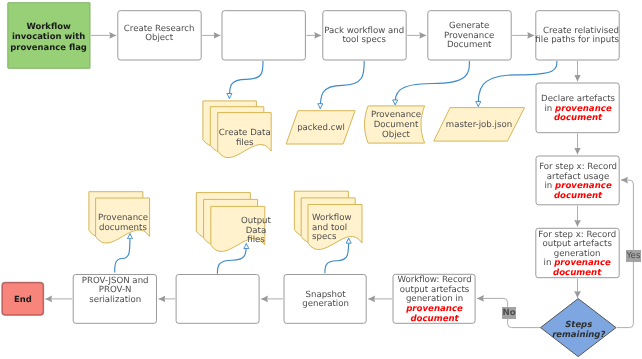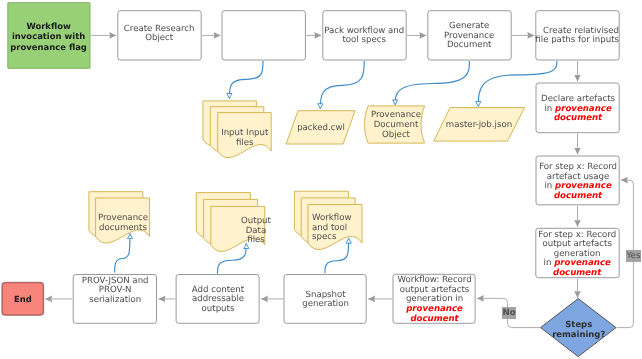--- a/index.html
+++ b/index.html
@@ -149,31 +149,28 @@
   <div class="lbl" style="left:392.5px;top:273.8px;width:83.1px;height:50px;">
     <span><span>Workflow: Record
 output artefacts
 generation in
 </span><span class="em">provenance
 document</span></span>
   </div>
 
   <div class="lbl" style="left:283.5px;top:274px;width:83.2px;height:49.8px;">Snapshot
 generation</div>
-  <div class="lbl" style="left:175.6px;top:274px;width:84px;height:49.8px;">Add content
-addressable
-outputs</div>
   <div class="lbl" style="left:72.7px;top:274px;width:84.3px;height:32px;">PROV-JSON and
 PROV-N
 serialization</div>
   <div class="lbl bold" style="left:1.8px;top:282.3px;width:41.9px;height:33.1px;">End</div>
-  <div class="lbl bold dk" style="left:540.5px;top:313px;width:75.5px;height:29px;line-height:10px;font-size:8.45px;">Steps
+  <div class="lbl bold dk" style="left:540.5px;top:313px;width:75.5px;height:29px;line-height:10px;font-size:8.45px;font-style:italic;">Steps
 remaining?</div>
 
-  <div class="lbl" style="left:217.7px;top:114.6px;width:53.5px;height:44.8px;">Input Input
+  <div class="lbl" style="left:217.7px;top:114.6px;width:53.5px;height:44.8px;">Create Data
 files</div>
   <div class="lbl" style="left:285.6px;top:110.7px;width:70px;height:33.3px;white-space:nowrap;">packed.cwl</div>
   <div class="lbl" style="left:368px;top:105.9px;width:56px;height:37.2px;">Provenance
 Document
 Object</div>
   <div class="lbl" style="left:444.2px;top:107.6px;width:70px;height:33.5px;white-space:nowrap;">master-job.json</div>
   <div class="lbl" style="left:95.6px;top:200.0px;width:54px;height:44.8px;">Provenance
 documents</div>
   <div class="lbl" style="left:210.8px;top:208.4px;width:54px;height:44.8px;padding-left:36px;">Output
 Data files</div>

